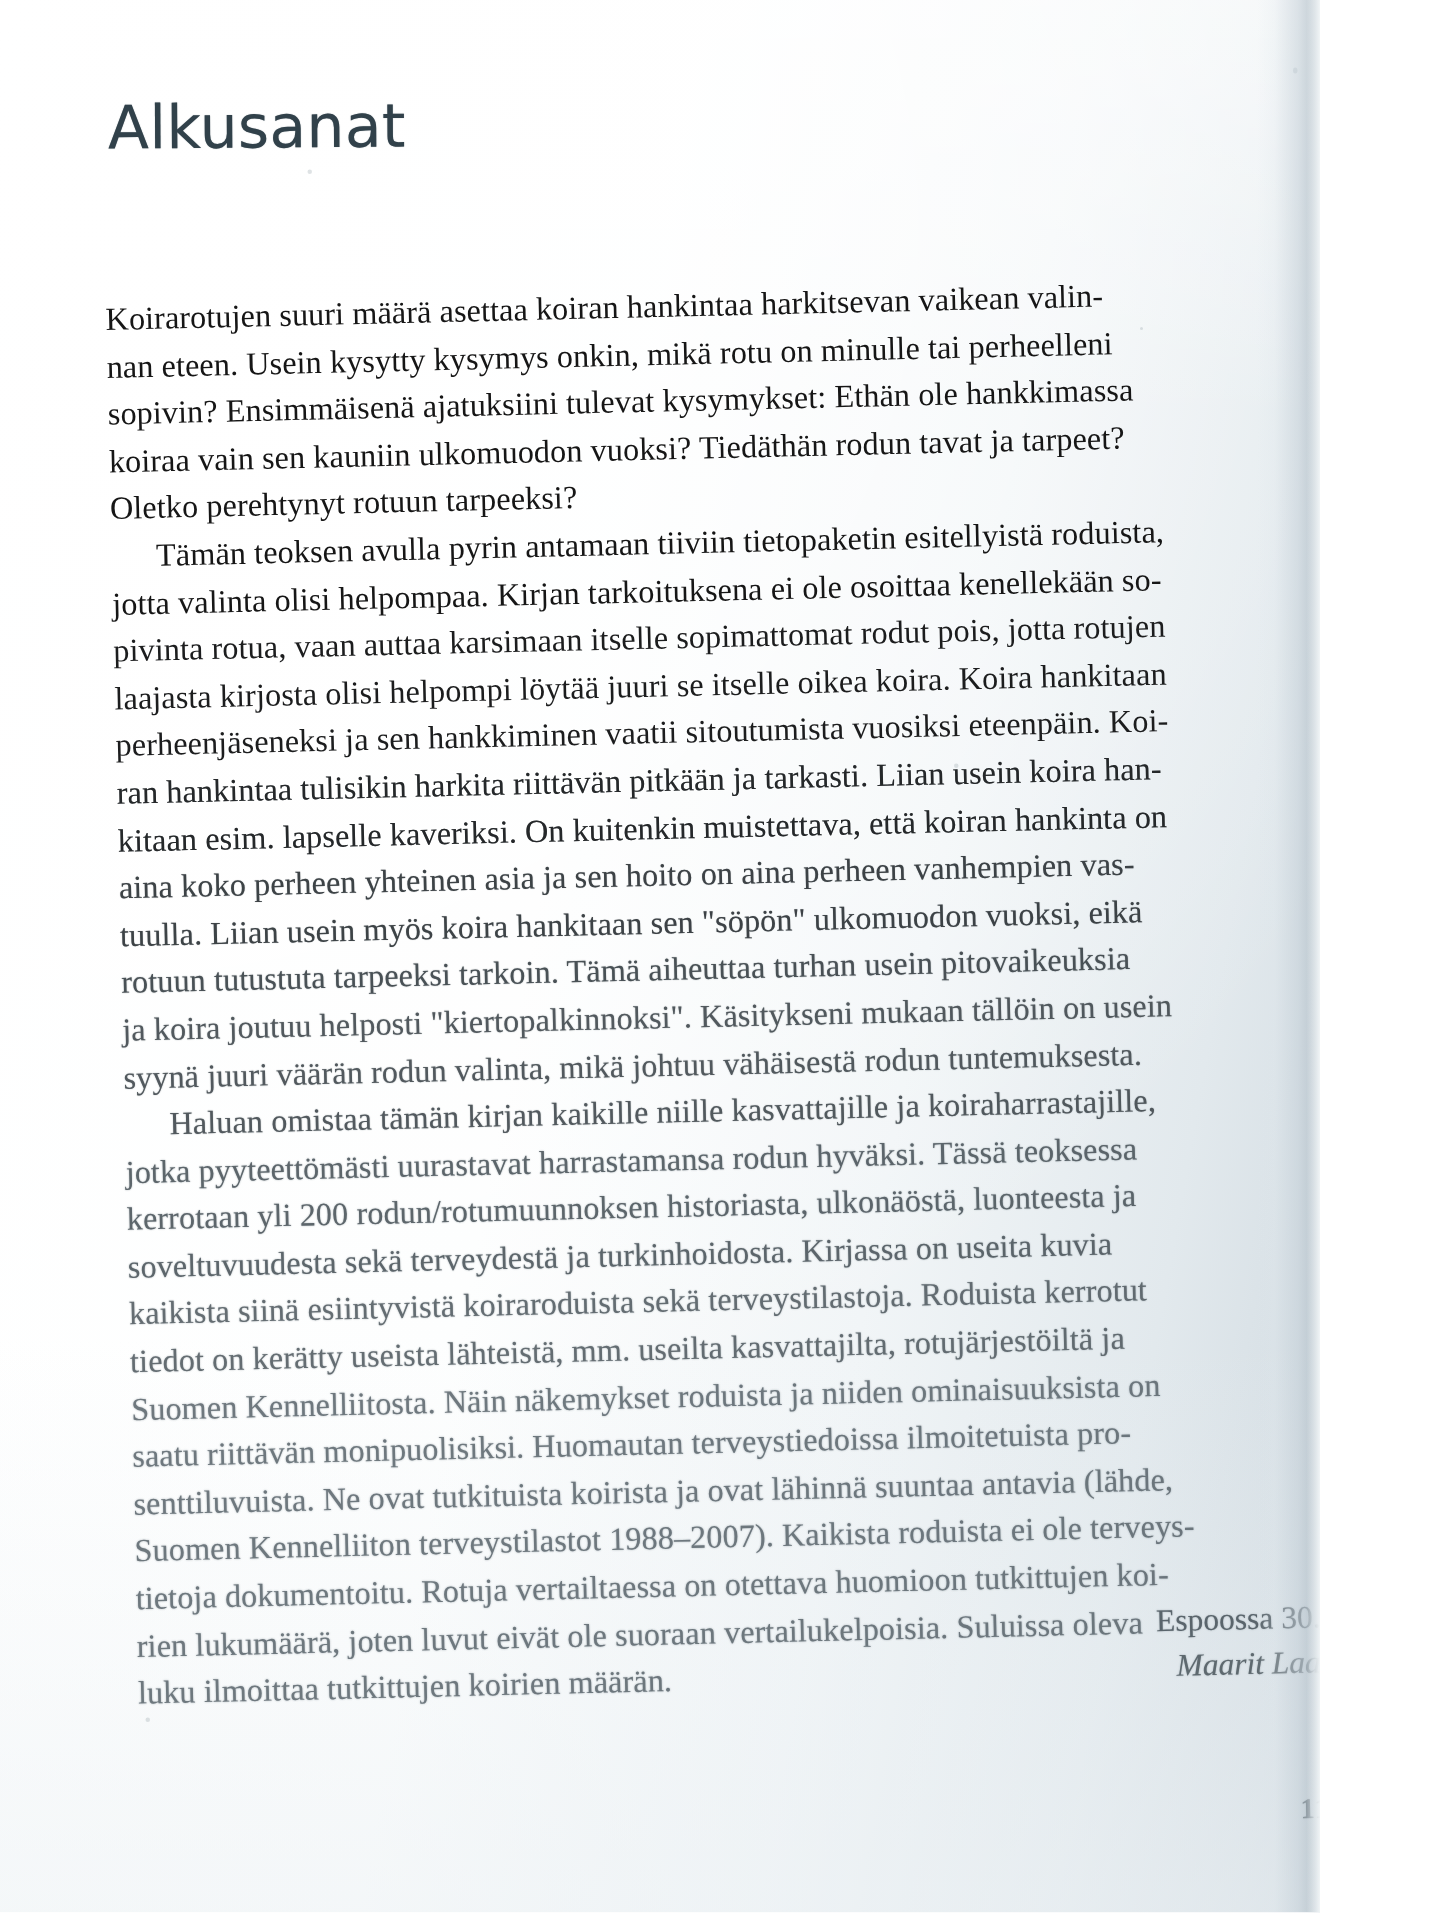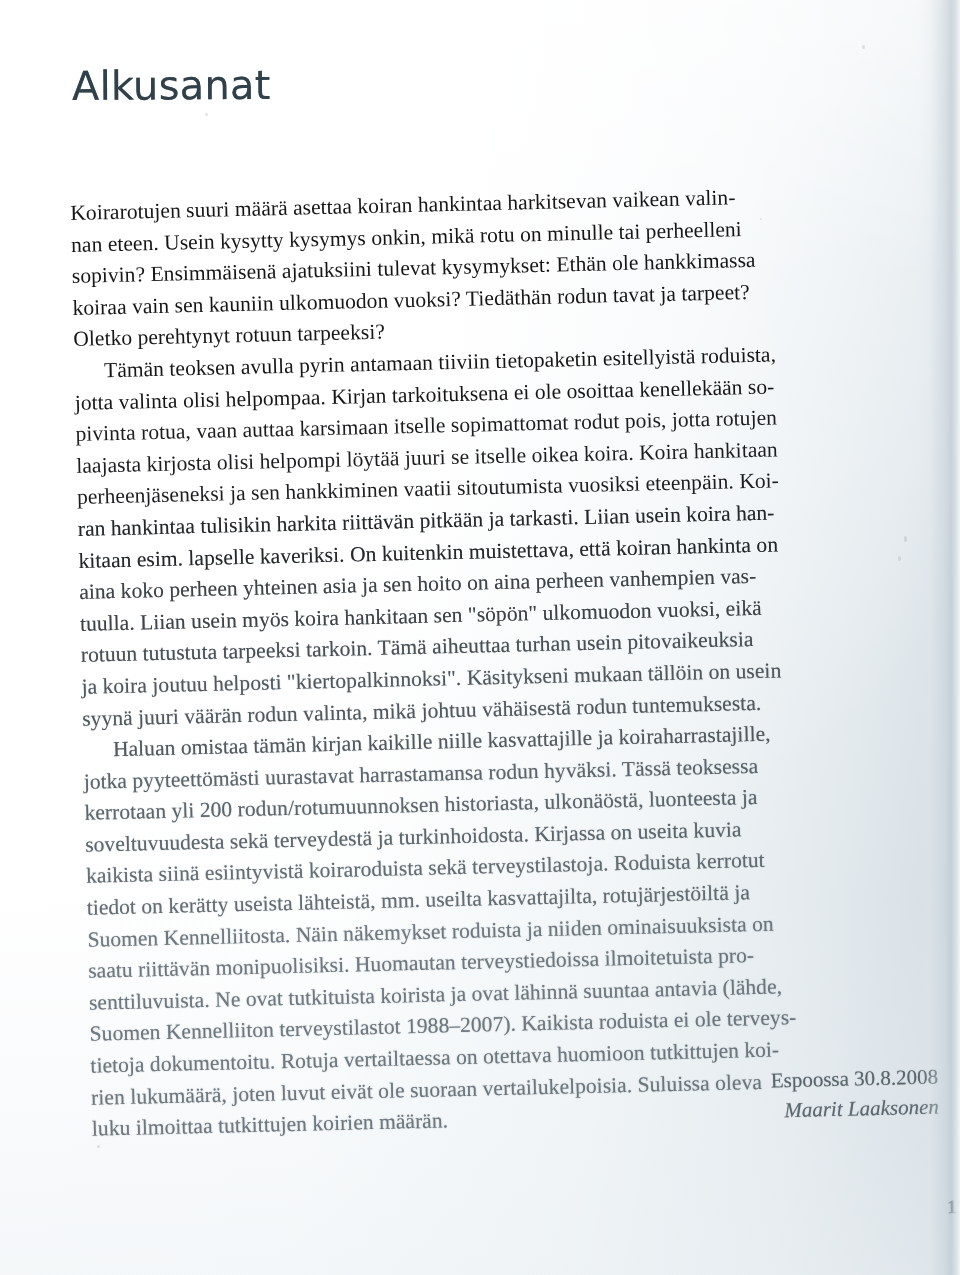--- a/index.html
+++ b/index.html
@@ -4,21 +4,21 @@
 <title>Alkusanat</title>
 <style>
   html, body {
     margin: 0;
     padding: 0;
     background: #ffffff;
   }
 
   #page {
     position: relative;
-    width: 960px;
+    width: 880px;
     height: 1275px;
     overflow: hidden;
     background: #ffffff;
     font-family: "Liberation Serif", "DejaVu Serif", serif;
     text-decoration: underline;
   }
 
   
   .paper-tint {
     position: absolute;

